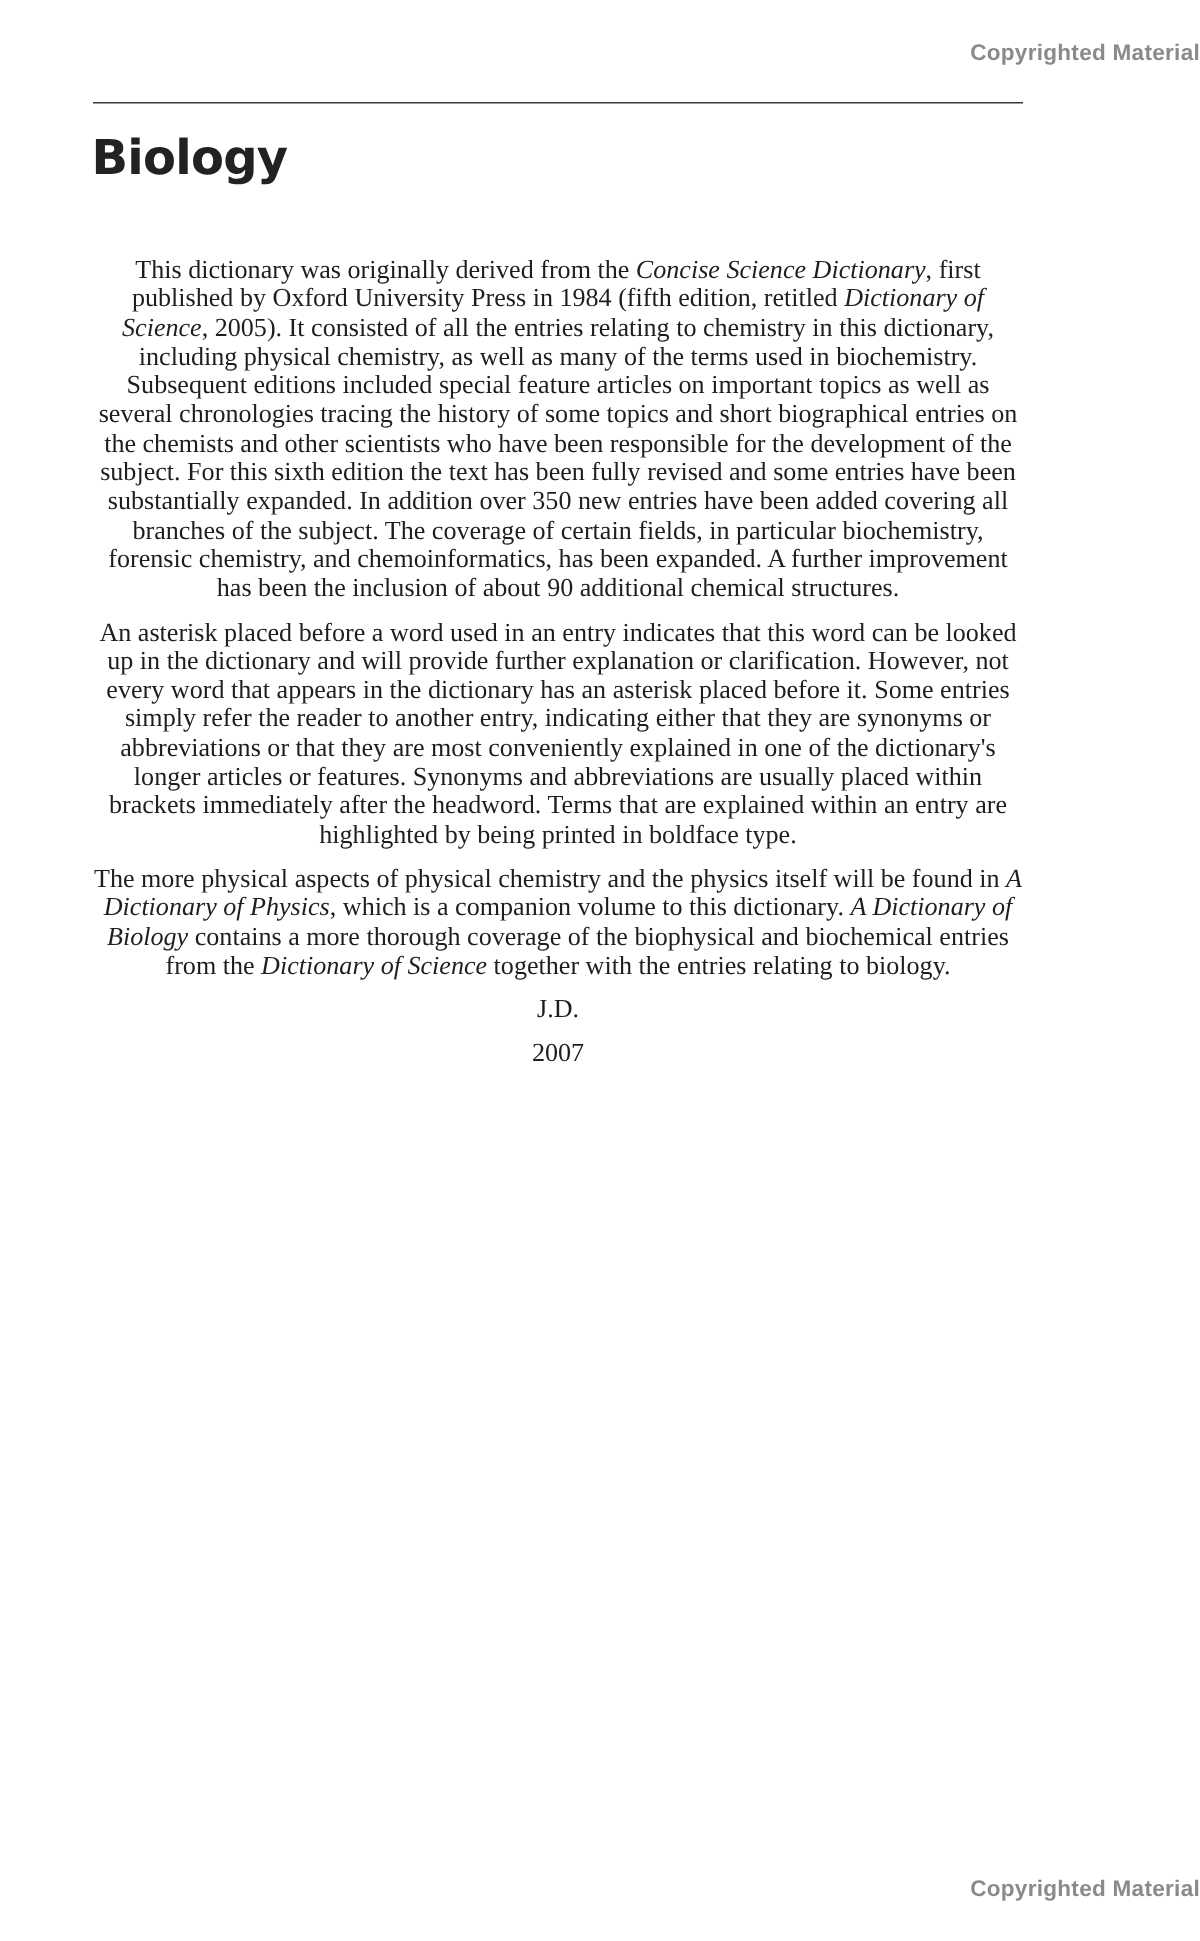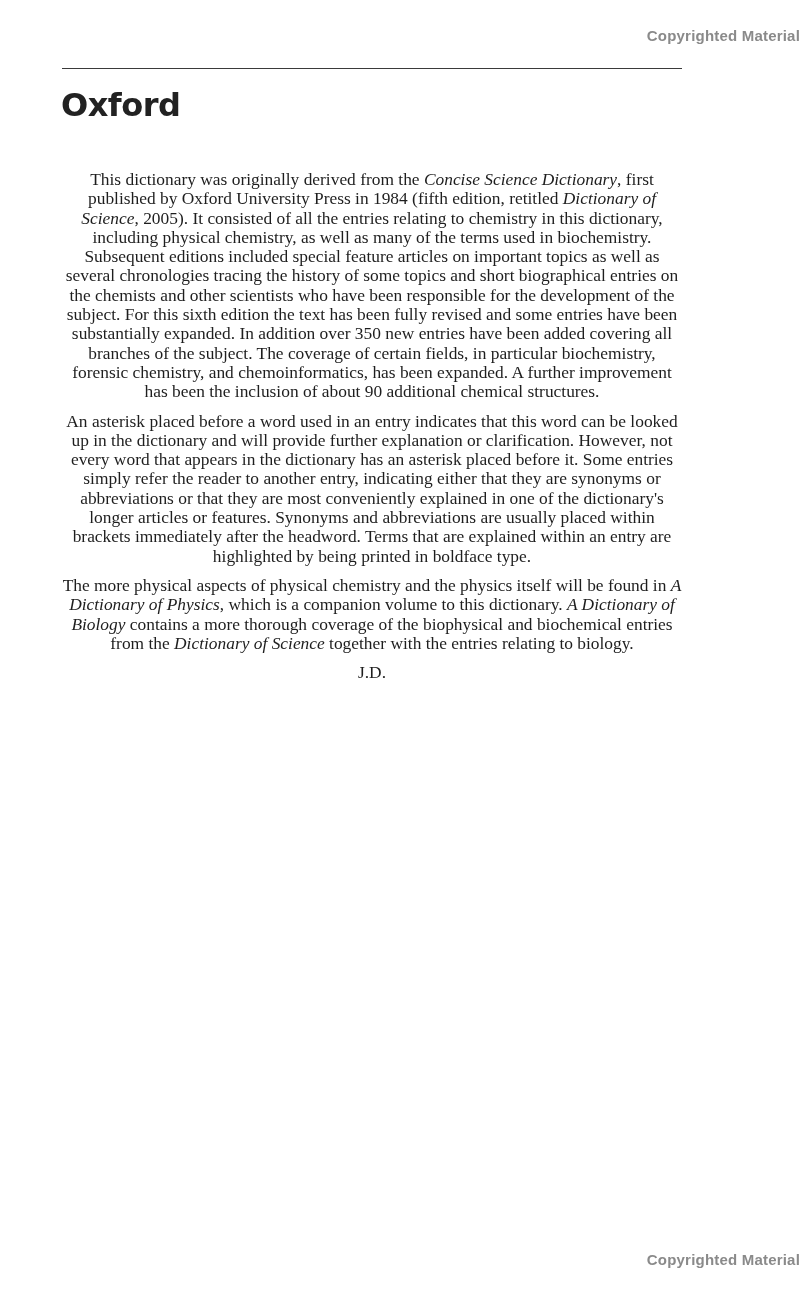--- a/index.html
+++ b/index.html
@@ -70,26 +70,27 @@
     .signoff.initials { margin-top: 7px; }
     .signoff.year { margin-top: 9px; }
   </style>
 </head>
 <body>
 
 <div class="watermark top">Copyrighted Material</div>
 
 <div class="rule"></div>
 
-<h1 class="title">Oxford</h1>
+<h1 class="title">Biology</h1>
 
 <div class="body-text">
   <p><span>This dictionary was originally derived from the </span><em>Concise Science Dictionary</em><span>, first published by Oxford University Press in 1984 (fifth edition, retitled </span><em>Dictionary of Science</em><span>, 2005). It consisted of all the entries relating to chemistry in this dictionary, including physical chemistry, as well as many of the terms used in biochemistry. Subsequent editions included special feature articles on important topics as well as several chronologies tracing the history of some topics and short biographical entries on the chemists and other scientists who have been responsible for the development of the subject. For this sixth edition the text has been fully revised and some entries have been substantially expanded. In addition over 350 new entries have been added covering all branches of the subject. The coverage of certain fields, in particular biochemistry, forensic chemistry, and chemoinformatics, has been expanded. A further improvement has been the inclusion of about 90 additional chemical structures.</span></p>
 
   <p>An asterisk placed before a word used in an entry indicates that this word can be looked up in the dictionary and will provide further explanation or clarification. However, not every word that appears in the dictionary has an asterisk placed before it. Some entries simply refer the reader to another entry, indicating either that they are synonyms or abbreviations or that they are most conveniently explained in one of the dictionary's longer articles or features. Synonyms and abbreviations are usually placed within brackets immediately after the headword. Terms that are explained within an entry are highlighted by being printed in boldface type.</p>
 
   <p><span>The more physical aspects of physical chemistry and the physics itself will be found in </span><em>A Dictionary of Physics</em><span>, which is a companion volume to this dictionary. </span><em>A Dictionary of Biology</em><span> contains a more thorough coverage of the biophysical and biochemical entries from the </span><em>Dictionary of Science</em><span> together with the entries relating to biology.</span></p>
 
 
   <p class="signoff initials">J.D.</p>
+  <p class="signoff year">2007</p>
 </div>
 
 <div class="watermark bottom">Copyrighted Material</div>
 
 </body></html>

